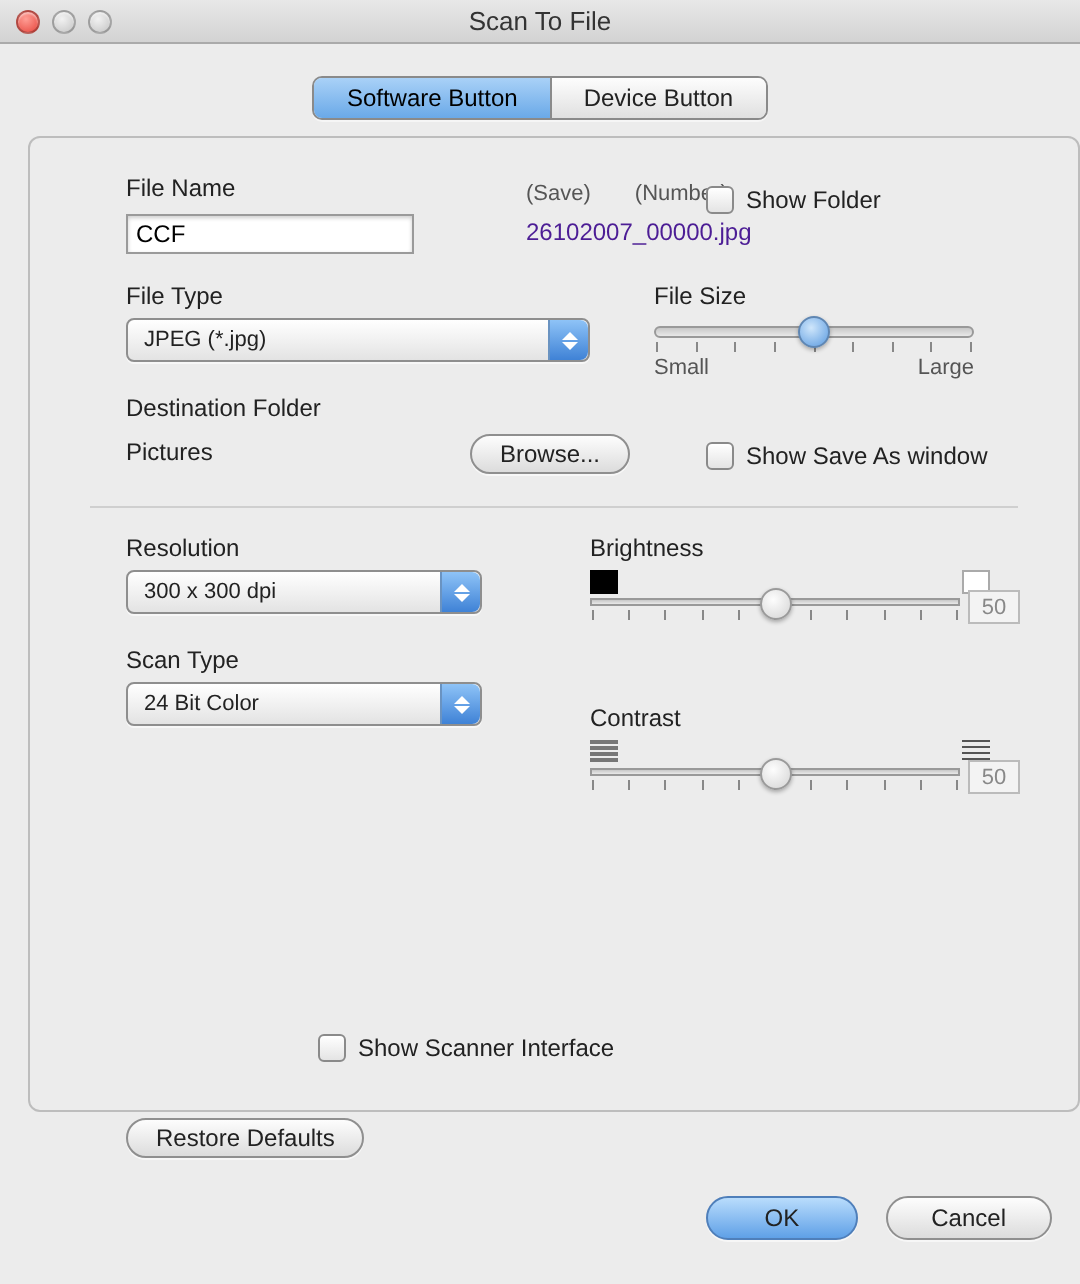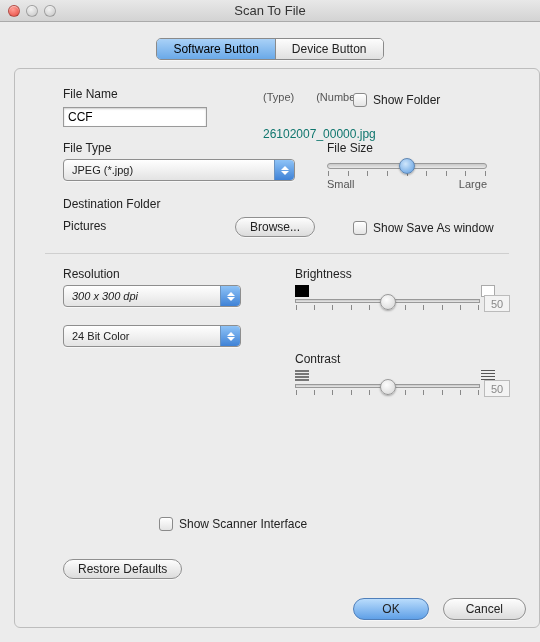--- a/index.html
+++ b/index.html
@@ -65,42 +65,42 @@
       background: linear-gradient(#a9d1f7, #6aa9e8);
       color: #000;
     }
     .panel {
       margin: 8px 0 0 14px;
       border: 1px solid #bdbdbd;
       border-radius: 6px;
       background: #ececec;
       padding: 30px 22px 20px 22px;
       position: relative;
-      height: 560px;
+      height: 488px;
     }
     .label { font-size: 12px; color: #222; margin-bottom: 4px; }
 
     
     .filename-block { position: absolute; left: 48px; top: 18px; width: 440px; }
     .filename-input {
       width: 144px; height: 20px;
       background: #fff;
       border: 1px solid #9a9a9a;
       box-shadow: inset 0 1px 2px rgba(0,0,0,0.2);
       font-size: 12px;
       padding: 2px 4px;
       margin-top: 2px;
     }
     .date-number {
       position: absolute; left: 200px; top: 4px;
       font-size: 11px; color: #555; display: flex; gap: 22px;
     }
     .date-number-val {
-      position: absolute; left: 200px; top: 40px;
-      font-size: 12px; color: #0f766e;
+      position: absolute; left: 200px; top: 22px;
+      font-size: 12px; color: #4c1d95;
     }
     .show-folder {
       position: absolute; left: 338px; top: 24px;
       display: flex; align-items: flex-start; gap: 6px;
       font-size: 12px;
     }
 
     
     .filetype-block { position: absolute; left: 48px; top: 72px; width: 240px; }
     .filesize-block { position: absolute; left: 312px; top: 72px; width: 160px; }
@@ -288,21 +288,21 @@
     <div class="seg">Device Button</div>
   </div>
 </div>
 
 <div class="panel">
 
   <div class="filename-block">
     <div class="label">File Name</div>
     <input class="filename-input" value="CCF" style="">
     <div class="date-number">
-      <span>(Type)</span>
+      <span>(Save)</span>
       <span>(Number)</span>
     </div>
     <div class="date-number-val">26102007_00000.jpg</div>
   </div>
   <div class="show-folder">
     <div class="checkbox"></div>
     <span>Show Folder</span>
   </div>
 
   <div class="filetype-block">
@@ -350,30 +350,31 @@
   </div>
   <div class="show-saveas">
     <div class="checkbox"></div>
     <span>Show Save As window</span>
   </div>
 
   <hr class="hr">
 
   <div class="res-block">
     <div class="label">Resolution</div>
-    <div class="aqua-select" style="width:178px; margin-top:2px;font-style:italic;">
+    <div class="aqua-select" style="width:178px; margin-top:2px;">
       <span>300 x 300 dpi</span>
       <div class="endcap">
         <div class="tri up"></div>
           <div class="tri dn"></div>
       </div>
     </div>
   </div>
 
   <div class="scan-block">
+    <div class="label">Scan Type</div>
     <div class="aqua-select" style="width:178px; margin-top:2px;">
       <span>24 Bit Color</span>
       <div class="endcap">
         <div class="tri up"></div>
           <div class="tri dn"></div>
       </div>
     </div>
   </div>
 
 

